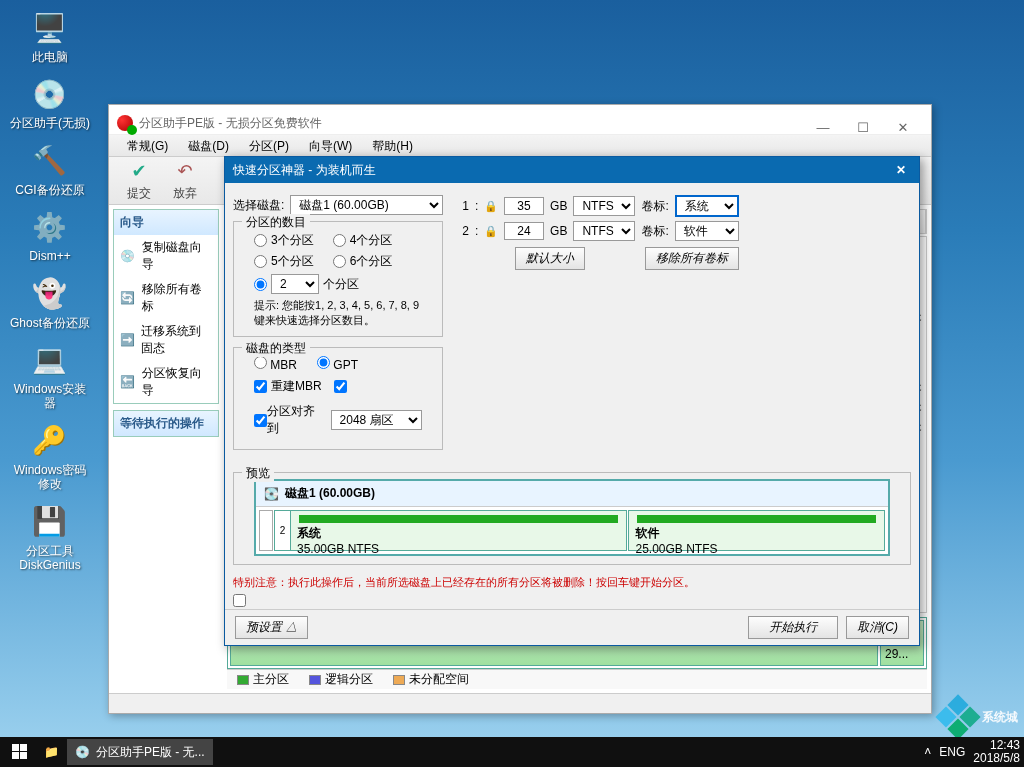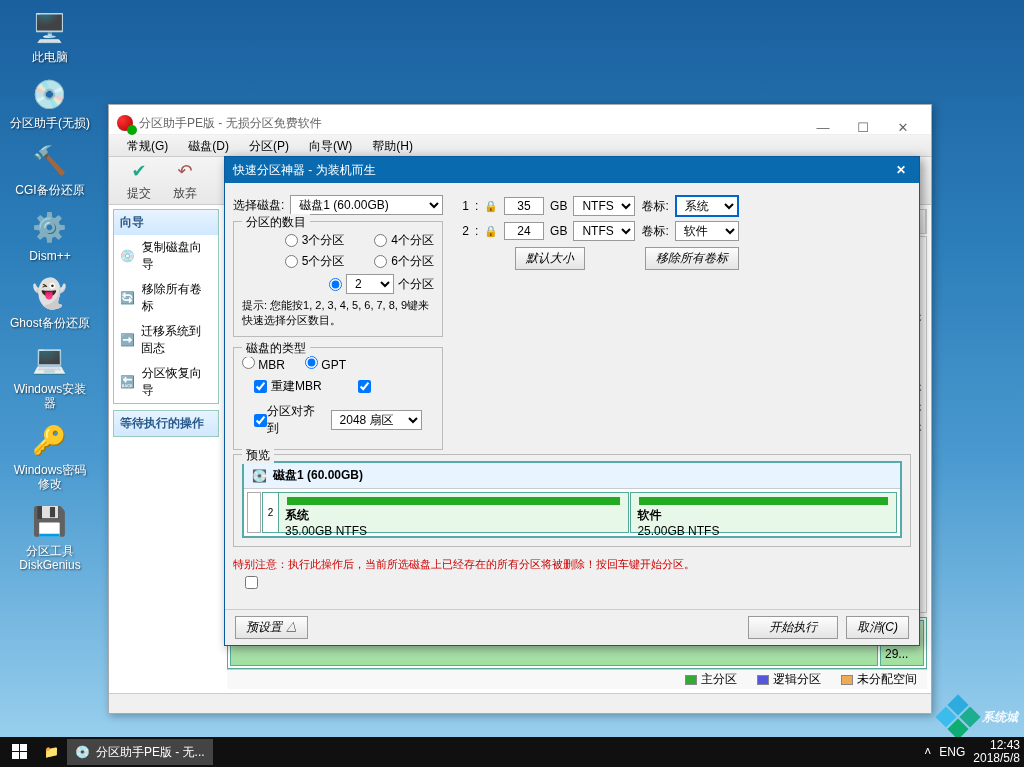--- a/index.html
+++ b/index.html
@@ -42,63 +42,63 @@
 .pgroup .pi { padding: 4px 6px; display: flex; align-items: center; gap: 6px; cursor: pointer; }
 .pgroup .pi .pii { width: 16px; height: 16px; display:flex; align-items:center; justify-content:center; }
 .rightpane { flex: 1; padding: 4px; display:flex; flex-direction:column; }
 .thead { display: flex; background: linear-gradient(#f8f8f8,#e8e8e8); border: 1px solid #ccc; }
 .thead div { padding: 3px 10px; border-right: 1px solid #ccc; }
 .disklist { flex:1; border:1px solid #ccc; background:#fff; margin-top:2px; position:relative; }
 .disklist-row { position:absolute; right:4px; display:flex; gap:30px; }
 .dmap { height:52px; border:1px solid #5a9; margin-top:4px; display:flex; align-items:stretch; padding:2px; gap:2px; position:relative; }
 .dmap .p { background:linear-gradient(#c8f0c8,#a0e0a0); border:1px solid #5a9; padding:2px 4px; font-size:10px; }
 .dmap .p .b { height:8px; background:#4a4; margin-bottom:2px; }
-.legend { height:20px; display:flex; align-items:center; gap:20px; padding:0 10px; border-top:1px solid #ccc; background:#f8f8f8;justify-content:flex-end; }
+.legend { height:20px; display:flex; align-items:center; gap:20px; padding:0 10px; border-top:1px solid #ccc; background:#f8f8f8; }
 .legend .li { display:flex; align-items:center; gap:4px; font-size:11px; }
 .legend .sq { width:12px; height:10px; border:1px solid #888; }
 
 .mw-status { position:absolute; bottom:0; left:0; right:0; height:20px; border-top:1px solid #ccc; background:#f0f0f0; }
 
 
 .dialog { position:absolute; left:224px; top:156px; width:696px; height:490px; background:#f0f0f0; border:1px solid #0a5aa0; box-shadow:3px 3px 10px rgba(0,0,0,.4); }
 .dlg-title { height:26px; background:#0a6ab0; color:#fff; display:flex; align-items:center; padding:0 8px; }
 .dlg-title .x { margin-left:auto; width:20px; text-align:center; cursor:pointer; font-weight:bold; }
 .dlg-body { position:absolute; top:26px; left:0; right:0; bottom:40px; padding:8px; }
 .dlg-row1 { display:flex; gap:12px; }
-.fieldset { border:1px solid #bbb; padding:6px 8px 8px; position:relative; }
+.fieldset { border:1px solid #bbb; padding:6px 20px 8px; position:relative; }
 .fieldset .lg { position:absolute; top:-8px; left:8px; background:#f0f0f0; padding:0 4px; font-size:12px; }
 .sel-line { display:flex; align-items:center; gap:6px; margin:4px 0; }
 select, input[type=text] { border:1px solid #999; padding:1px 4px; background:#fff; font-size:12px; }
 input[type=text] { width:40px; text-align:center; }
 .btn { border:1px solid #999; background:linear-gradient(#fdfdfd,#e4e4e4); padding:2px 10px; cursor:pointer; font-size:12px;font-style:italic; }
-.radios { display:flex; flex-wrap:wrap; gap:4px 30px; margin:4px 0;justify-content:flex-end; }
+.radios { display:flex; flex-wrap:wrap; gap:4px 19px; margin:4px 0; }
 .radios label { display:flex; align-items:center; gap:4px; }
 .hint { margin-top:4px; font-size:11px; }
 .right-inputs { flex:1; }
 .rl { display:flex; align-items:center; gap:6px; margin:4px 0; font-size:12px; }
 .rl .num { width:14px; text-align:right; }
 .rl .lock { font-size:11px; color:#888; }
-.chk { display:flex; align-items:center; gap:4px; margin:4px 12px; }
+.chk { display:flex; align-items:center; gap:4px; margin:4px 0; }
 
 .preview-fs { margin-top:8px; }
 .prev-disk { border:2px solid #5aa; background:#e8f4ff; }
 .prev-disk-h { padding:4px 8px; display:flex; align-items:center; gap:6px; font-weight:bold; }
 .prev-parts { display:flex; height:48px; padding:3px; gap:1px; background:#fff; border-top:1px solid #ccc; }
 .prev-parts .pp { border:1px solid #5a9; background:#e8f8e8; display:flex; }
 .prev-parts .pp .bar { width:16px; background:#fff; border-right:1px solid #5a9; display:flex; align-items:center; justify-content:center; font-size:10px; }
 .prev-parts .pp .g { height:8px; background:#2a2; margin:2px; }
 .prev-parts .pp .txt { flex:1; padding:2px 6px; font-size:11px; }
 .prev-parts .esp { width:14px; border:1px solid #aaa; background:#fff; }
 
 .warning { margin-top:10px; font-size:11px; color:#c00; }
 
 .dlg-foot { position:absolute; bottom:0; left:0; right:0; height:36px; border-top:1px solid #ccc; display:flex; align-items:center; padding:0 10px; gap:8px; }
 .dlg-foot .sp { flex:1; }
 
-.watermark { position:absolute; right:6px; bottom:34px; color:#fff; font-size:22px; font-weight:bold; display:flex; align-items:center; gap:8px; opacity:.9;font-style:italic; }
+.watermark { position:absolute; right:6px; bottom:34px; color:#fff; font-size:22px; font-weight:bold; display:flex; align-items:center; gap:8px; opacity:.9; }
 .watermark .wicon { width:32px; height:32px; transform:rotate(45deg); display:grid; grid-template-columns:1fr 1fr; grid-template-rows:1fr 1fr; gap:2px; }
 .watermark .wicon div { background:#2ad; }
 .watermark .wicon div:nth-child(2){ background:#1a8; }
 .watermark .wicon div:nth-child(3){ background:#3be; }
 .watermark .wicon div:nth-child(4){ background:#0a6; }
 </style>
 </head>
 <body>
 
 <div class="desktop">
@@ -318,21 +318,21 @@
           <select style="width:64px"><option>软件</option></select>
         </div>
         <div class="rl" style="gap:60px;margin-top:6px">
           <span></span>
           <button class="btn">默认大小</button>
           <button class="btn">移除所有卷标</button>
         </div>
       </div>
     </div>
 
-    <div class="fieldset preview-fs" style="margin-top:4px">
+    <div class="fieldset preview-fs" style="margin-top:22px">
       <div class="lg">预览</div>
       <div class="prev-disk">
         <div class="prev-disk-h">
             <span>💽</span>
             <span>磁盘1  (60.00GB)</span>
           </div>
         <div class="prev-parts">
           <div class="esp"></div>
           <div class="pp" style="flex:58">
             <div class="bar">2</div>

